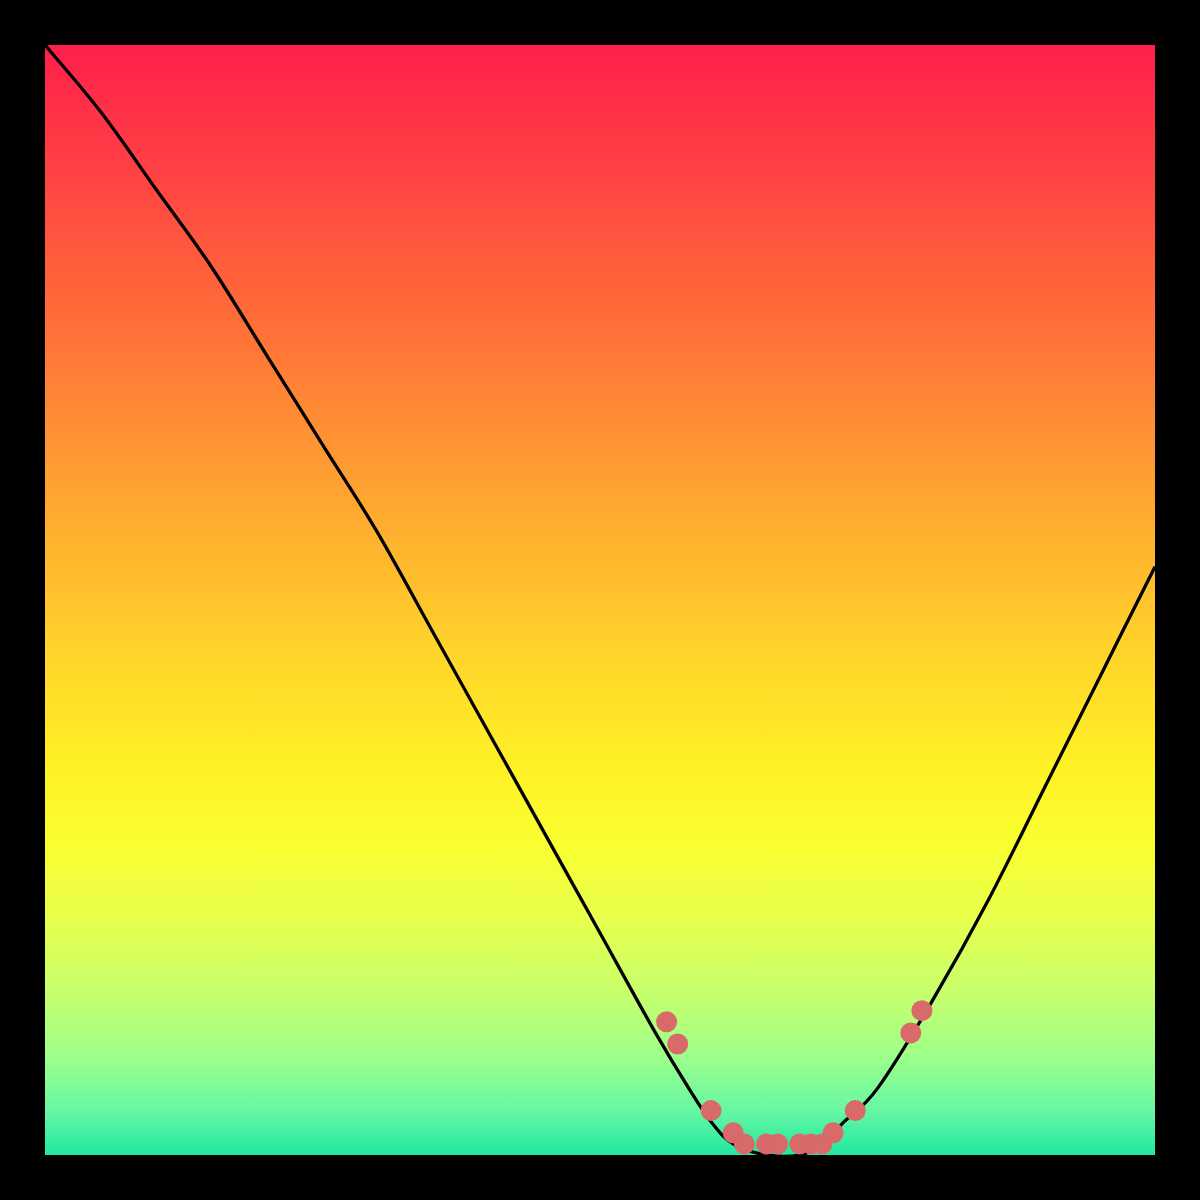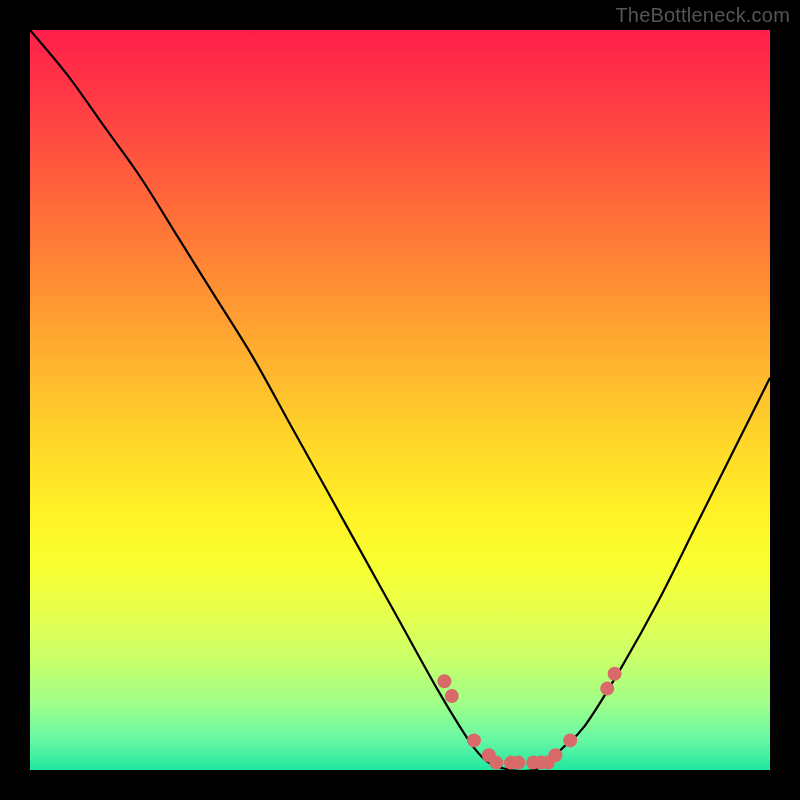--- a/index.html
+++ b/index.html
@@ -70,21 +70,20 @@
     fill: none;
     stroke: #000;
     stroke-width: 2.2;
   }
 </style>
 </head>
 <body>
 
 <div class="frame">
 
-  <div class="watermark">TheBottleneck.com</div>
 
   <div class="plot-area">
     <div class="gradient-bg"></div>
 
     <svg class="curve" viewBox="0 0 740 740" preserveAspectRatio="none">
       <path id="curve-path" class="line" d="M 0.0 0.0 C 6.2 7.4, 24.7 28.4, 37.0 44.4 C 49.3 60.4, 61.7 78.9, 74.0 96.2 C 86.3 113.5, 98.7 129.5, 111.0 148.0 C 123.3 166.5, 135.7 187.5, 148.0 207.2 C 160.3 226.9, 172.7 246.7, 185.0 266.4 C 197.3 286.1, 209.7 304.6, 222.0 325.6 C 234.3 346.6, 246.7 370.0, 259.0 392.2 C 271.3 414.4, 283.7 436.6, 296.0 458.8 C 308.3 481.0, 320.7 503.2, 333.0 525.4 C 345.3 547.6, 357.7 569.8, 370.0 592.0 C 382.3 614.2, 397.1 641.3, 407.0 658.6 C 416.9 675.9, 423.0 685.7, 429.2 695.6 C 435.4 705.5, 439.1 711.6, 444.0 717.8 C 448.9 724.0, 452.6 728.9, 458.8 732.6 C 465.0 736.3, 473.6 738.8, 481.0 740.0 C 488.4 741.2, 497.0 741.2, 503.2 740.0 C 509.4 738.8, 513.1 736.3, 518.0 732.6 C 522.9 728.9, 526.6 724.0, 532.8 717.8 C 539.0 711.6, 545.1 709.2, 555.0 695.6 C 564.9 682.0, 579.7 657.4, 592.0 636.4 C 604.3 615.4, 616.7 593.2, 629.0 569.8 C 641.3 546.4, 653.7 520.5, 666.0 495.8 C 678.3 471.1, 690.7 446.5, 703.0 421.8 C 715.3 397.1, 733.8 360.1, 740.0 347.8"></path>
       <g id="dots">
           <circle cx="414.4" cy="651.2" r="7" class="dot"></circle>
           <circle cx="421.8" cy="666.0" r="7" class="dot"></circle>
           <circle cx="444.0" cy="710.4" r="7" class="dot"></circle>

